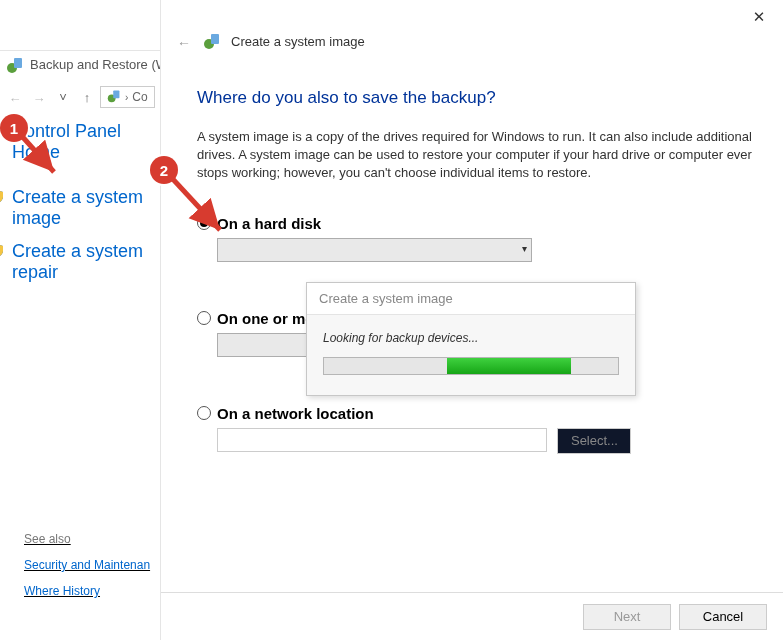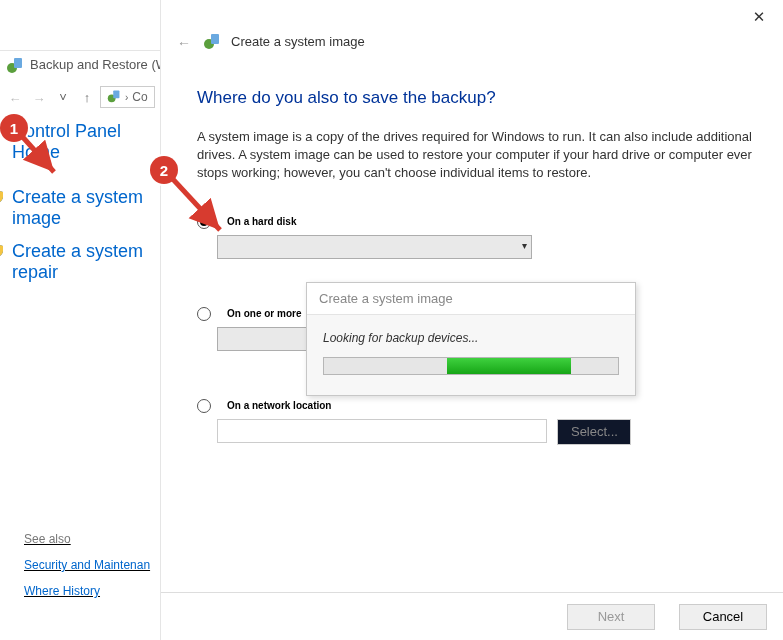--- a/index.html
+++ b/index.html
@@ -89,22 +89,22 @@
   }
   .wz-title {
     color: #003399; font-size: 17px; margin-bottom: 20px;
   }
   .wz-desc {
     font-size: 13px; color: #333; line-height: 1.4; margin-bottom: 32px;
   }
 
   .opt { margin-bottom: 48px; }
   .opt .radio-row {
-    display: flex; align-items: center; gap: 16px;
-    font-size: 10px; font-weight: bold; margin-bottom: 6px;
+    display: flex; align-items: center; gap: 6px;
+    font-size: 15px; font-weight: bold; margin-bottom: 6px;
   }
   .opt .radio {
     width: 14px; height: 14px; border: 1px solid #555; border-radius: 50%;
     display: flex; align-items: center; justify-content: center; background:#fff;
   }
   .opt .radio.checked::after {
     content: ""; width: 8px; height: 8px; background: #000; border-radius: 50%;
   }
   .opt .ctrl-row { margin-left: 20px; }
   .combo {
@@ -150,21 +150,21 @@
   .scan-dialog .bar {
     position:absolute; left: 42%; top:0; bottom:0; width: 42%;
     background: linear-gradient(#3fd13f,#17a617);
   }
 
   
   .wz-footer {
     position: absolute; left:0; right:0; bottom:0;
     border-top: 1px solid #ddd;
     height: 48px; display:flex; justify-content:flex-end; align-items:center;
-    padding-right: 16px; gap: 24px;
+    padding-right: 16px; gap: 8px;
   }
   .wz-btn {
     width: 88px; height: 26px;
     border: 1px solid #ccc; background:#efefef;
     font-size: 13px;
   }
   .wz-btn.disabled { color:#999; }
 
   
   .callout {

